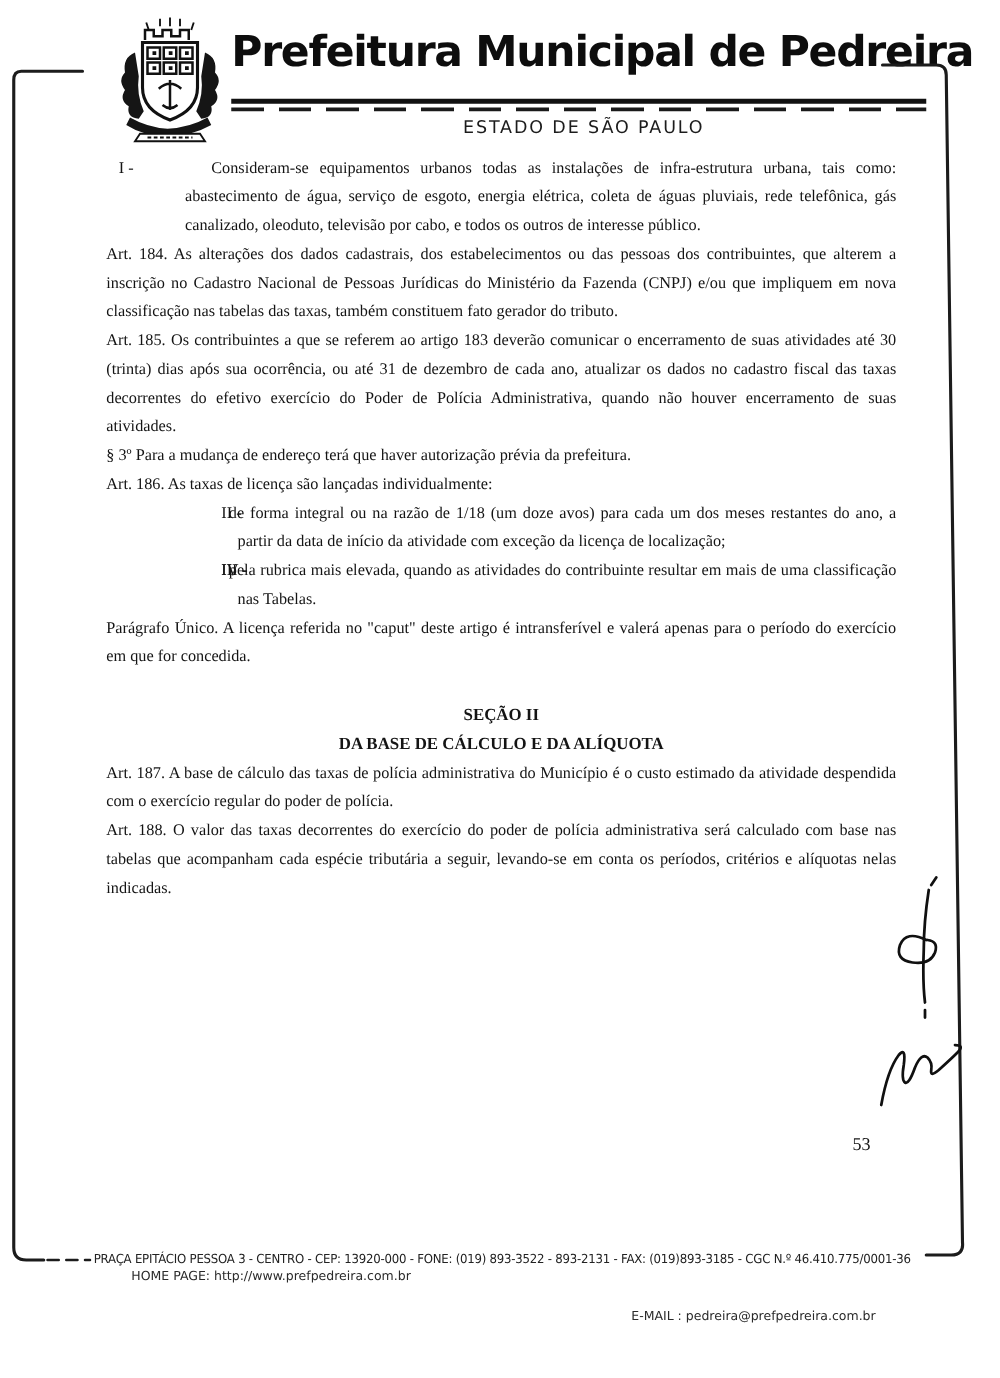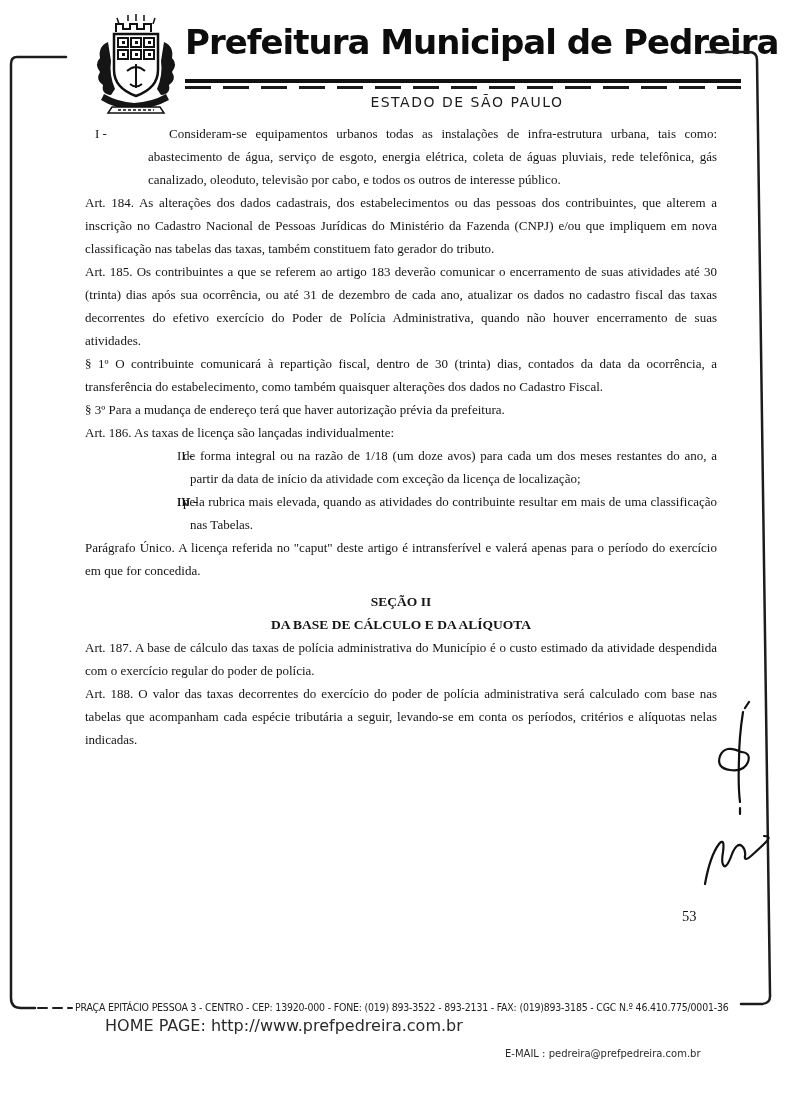--- a/index.html
+++ b/index.html
@@ -33,34 +33,34 @@
   }
   .doc p{margin:0;}
   .inciso{position:relative;padding-left:63px;text-indent:21px;}
   .inciso .lbl{position:absolute;left:10px;top:0;text-indent:0;}
   .art{margin-top:14px;}
   .par{margin-left:44px;}
   .gap16{margin-top:16px;}
   .list-item{position:relative;padding-left:105px;text-indent:-7px;}
   .list-item .lbl{position:absolute;left:92px;top:0;text-indent:0;}
   .pu{margin-left:37px;}
-  .section{margin-top:8px;text-align:center;font-weight:bold;font-size:13.5px;}
+  .section{margin-top:24px;text-align:center;font-weight:bold;font-size:13.5px;}
   .section p{margin:0;}
   .art187{margin-top:32px;}
   .art188{margin-top:14px;}
   .page-num{position:absolute;left:682px;top:908px;font-size:14.5px;font-family:"Liberation Serif",serif;}
   
   .footer-line1{
     position:absolute;left:75px;top:1002px;width:700px;
     font-family:"DejaVu Sans", sans-serif;font-size:10px;letter-spacing:-0.2px;
     white-space:nowrap;transform:scaleX(0.94);transform-origin:left top;color:#222;
   }
   .footer-line2a{
     position:absolute;left:105px;top:1016px;
-    font-family:"DejaVu Sans", sans-serif;font-size:16px;color:#2a2a2a;white-space:nowrap;
+    font-family:"DejaVu Sans", sans-serif;font-size:10px;color:#2a2a2a;white-space:nowrap;
   }
   .footer-line2b{
     position:absolute;left:505px;top:1016px;
     font-family:"DejaVu Sans", sans-serif;font-size:10px;color:#2a2a2a;white-space:nowrap;margin-top:32px;
   }
 </style>
 </head>
 <body>
 
 <div class="paper">
@@ -132,21 +132,20 @@
 
     <p class="inciso">
       <span class="lbl">I -</span>
       <span>Consideram-se equipamentos urbanos todas as instalações de infra-estrutura urbana, tais como: abastecimento de água, serviço de esgoto, energia elétrica, coleta de águas pluviais, rede telefônica, gás canalizado, oleoduto, televisão por cabo, e todos os outros de interesse público.</span>
     </p>
 
     <p class="art">Art. 184. As alterações dos dados cadastrais, dos estabelecimentos ou das pessoas dos contribuintes, que alterem a inscrição no Cadastro Nacional de Pessoas Jurídicas do Ministério da Fazenda (CNPJ) e/ou que impliquem em nova classificação nas tabelas das taxas, também constituem fato gerador do tributo.</p>
 
     <p class="art">Art. 185. Os contribuintes a que se referem ao artigo 183 deverão comunicar o encerramento de suas atividades até 30 (trinta) dias após sua ocorrência, ou até 31 de dezembro de cada ano, atualizar os dados no cadastro fiscal das taxas decorrentes do efetivo exercício do Poder de Polícia Administrativa, quando não houver encerramento de suas atividades.</p>
 
-    <p class="par">§ 1º O contribuinte comunicará à repartição fiscal, dentro de 30 (trinta) dias, contados da data da ocorrência, a transferência do estabelecimento, como também quaisquer alterações dos dados no Cadastro Fiscal.</p>
     <p class="par">§ 3º Para a mudança de endereço terá que haver autorização prévia da prefeitura.</p>
 
     <p class="gap16">Art. 186. As taxas de licença são lançadas individualmente:</p>
 
     <p class="list-item">
       <span class="lbl">II -</span>
       <span>de forma integral ou na razão de 1/18 (um doze avos) para cada um dos meses restantes do ano, a partir da data de início da atividade com exceção da licença de localização;</span>
     </p>
     <p class="list-item">
       <span class="lbl">III -</span>

